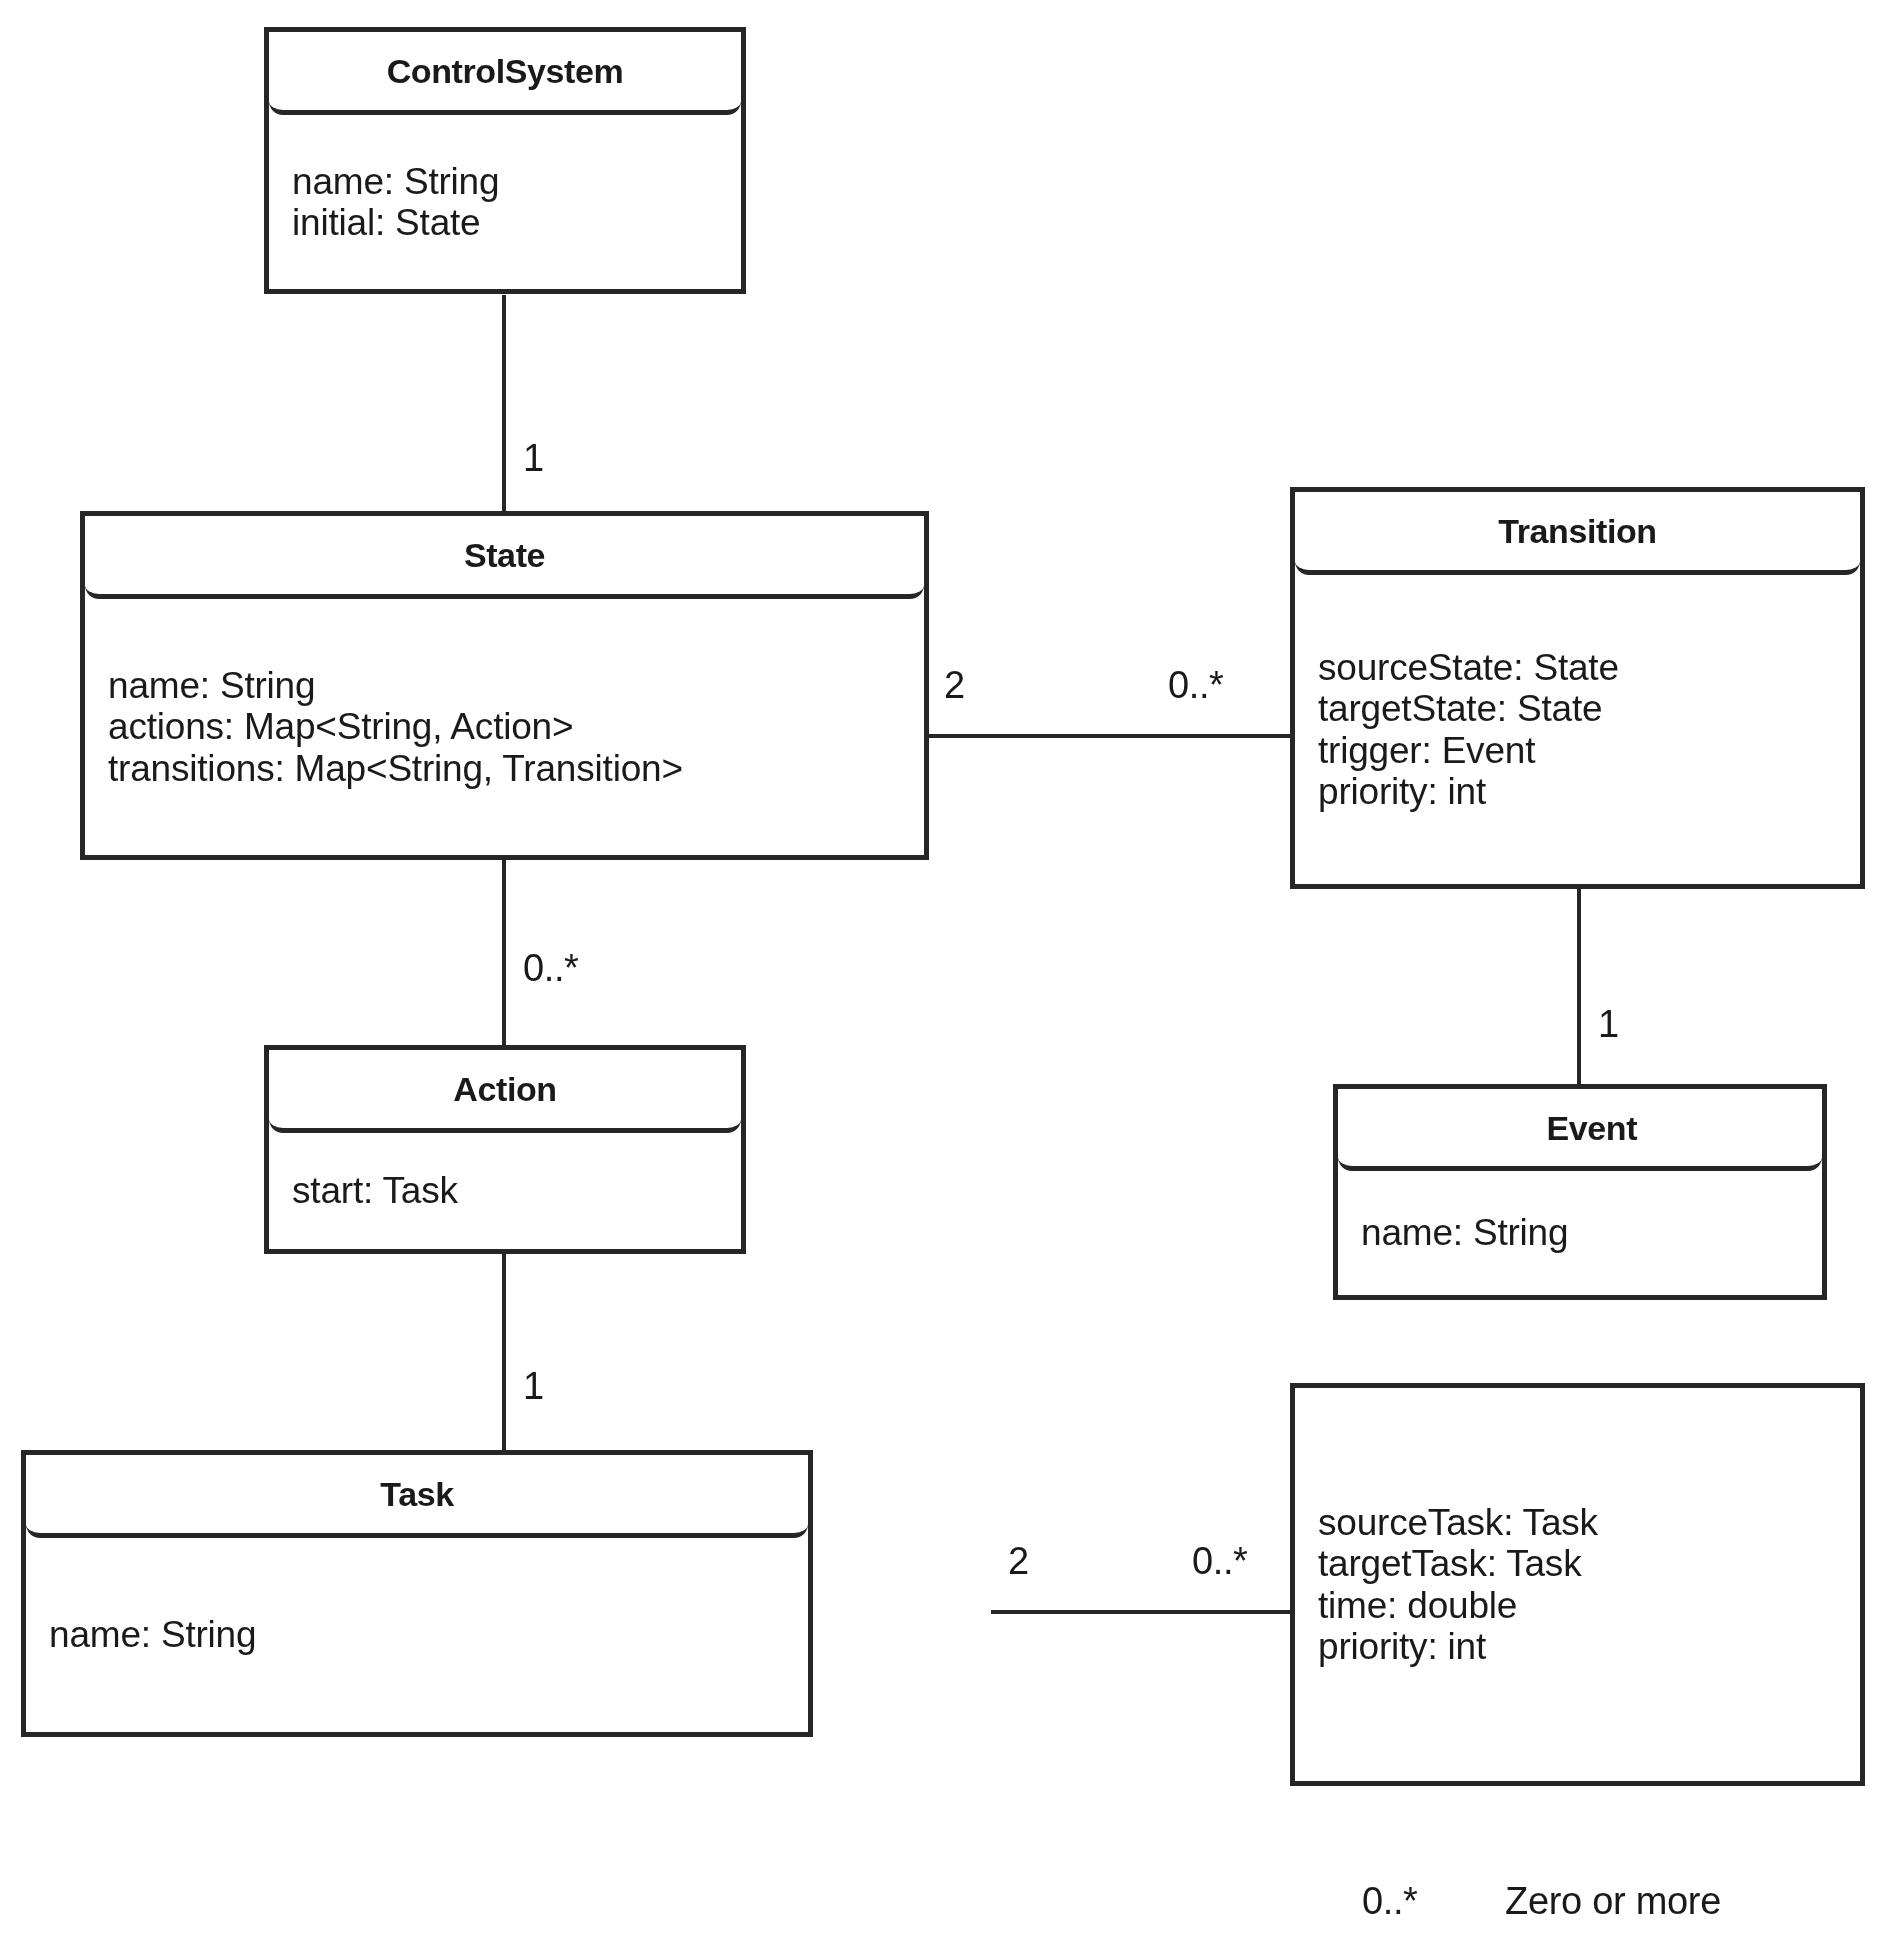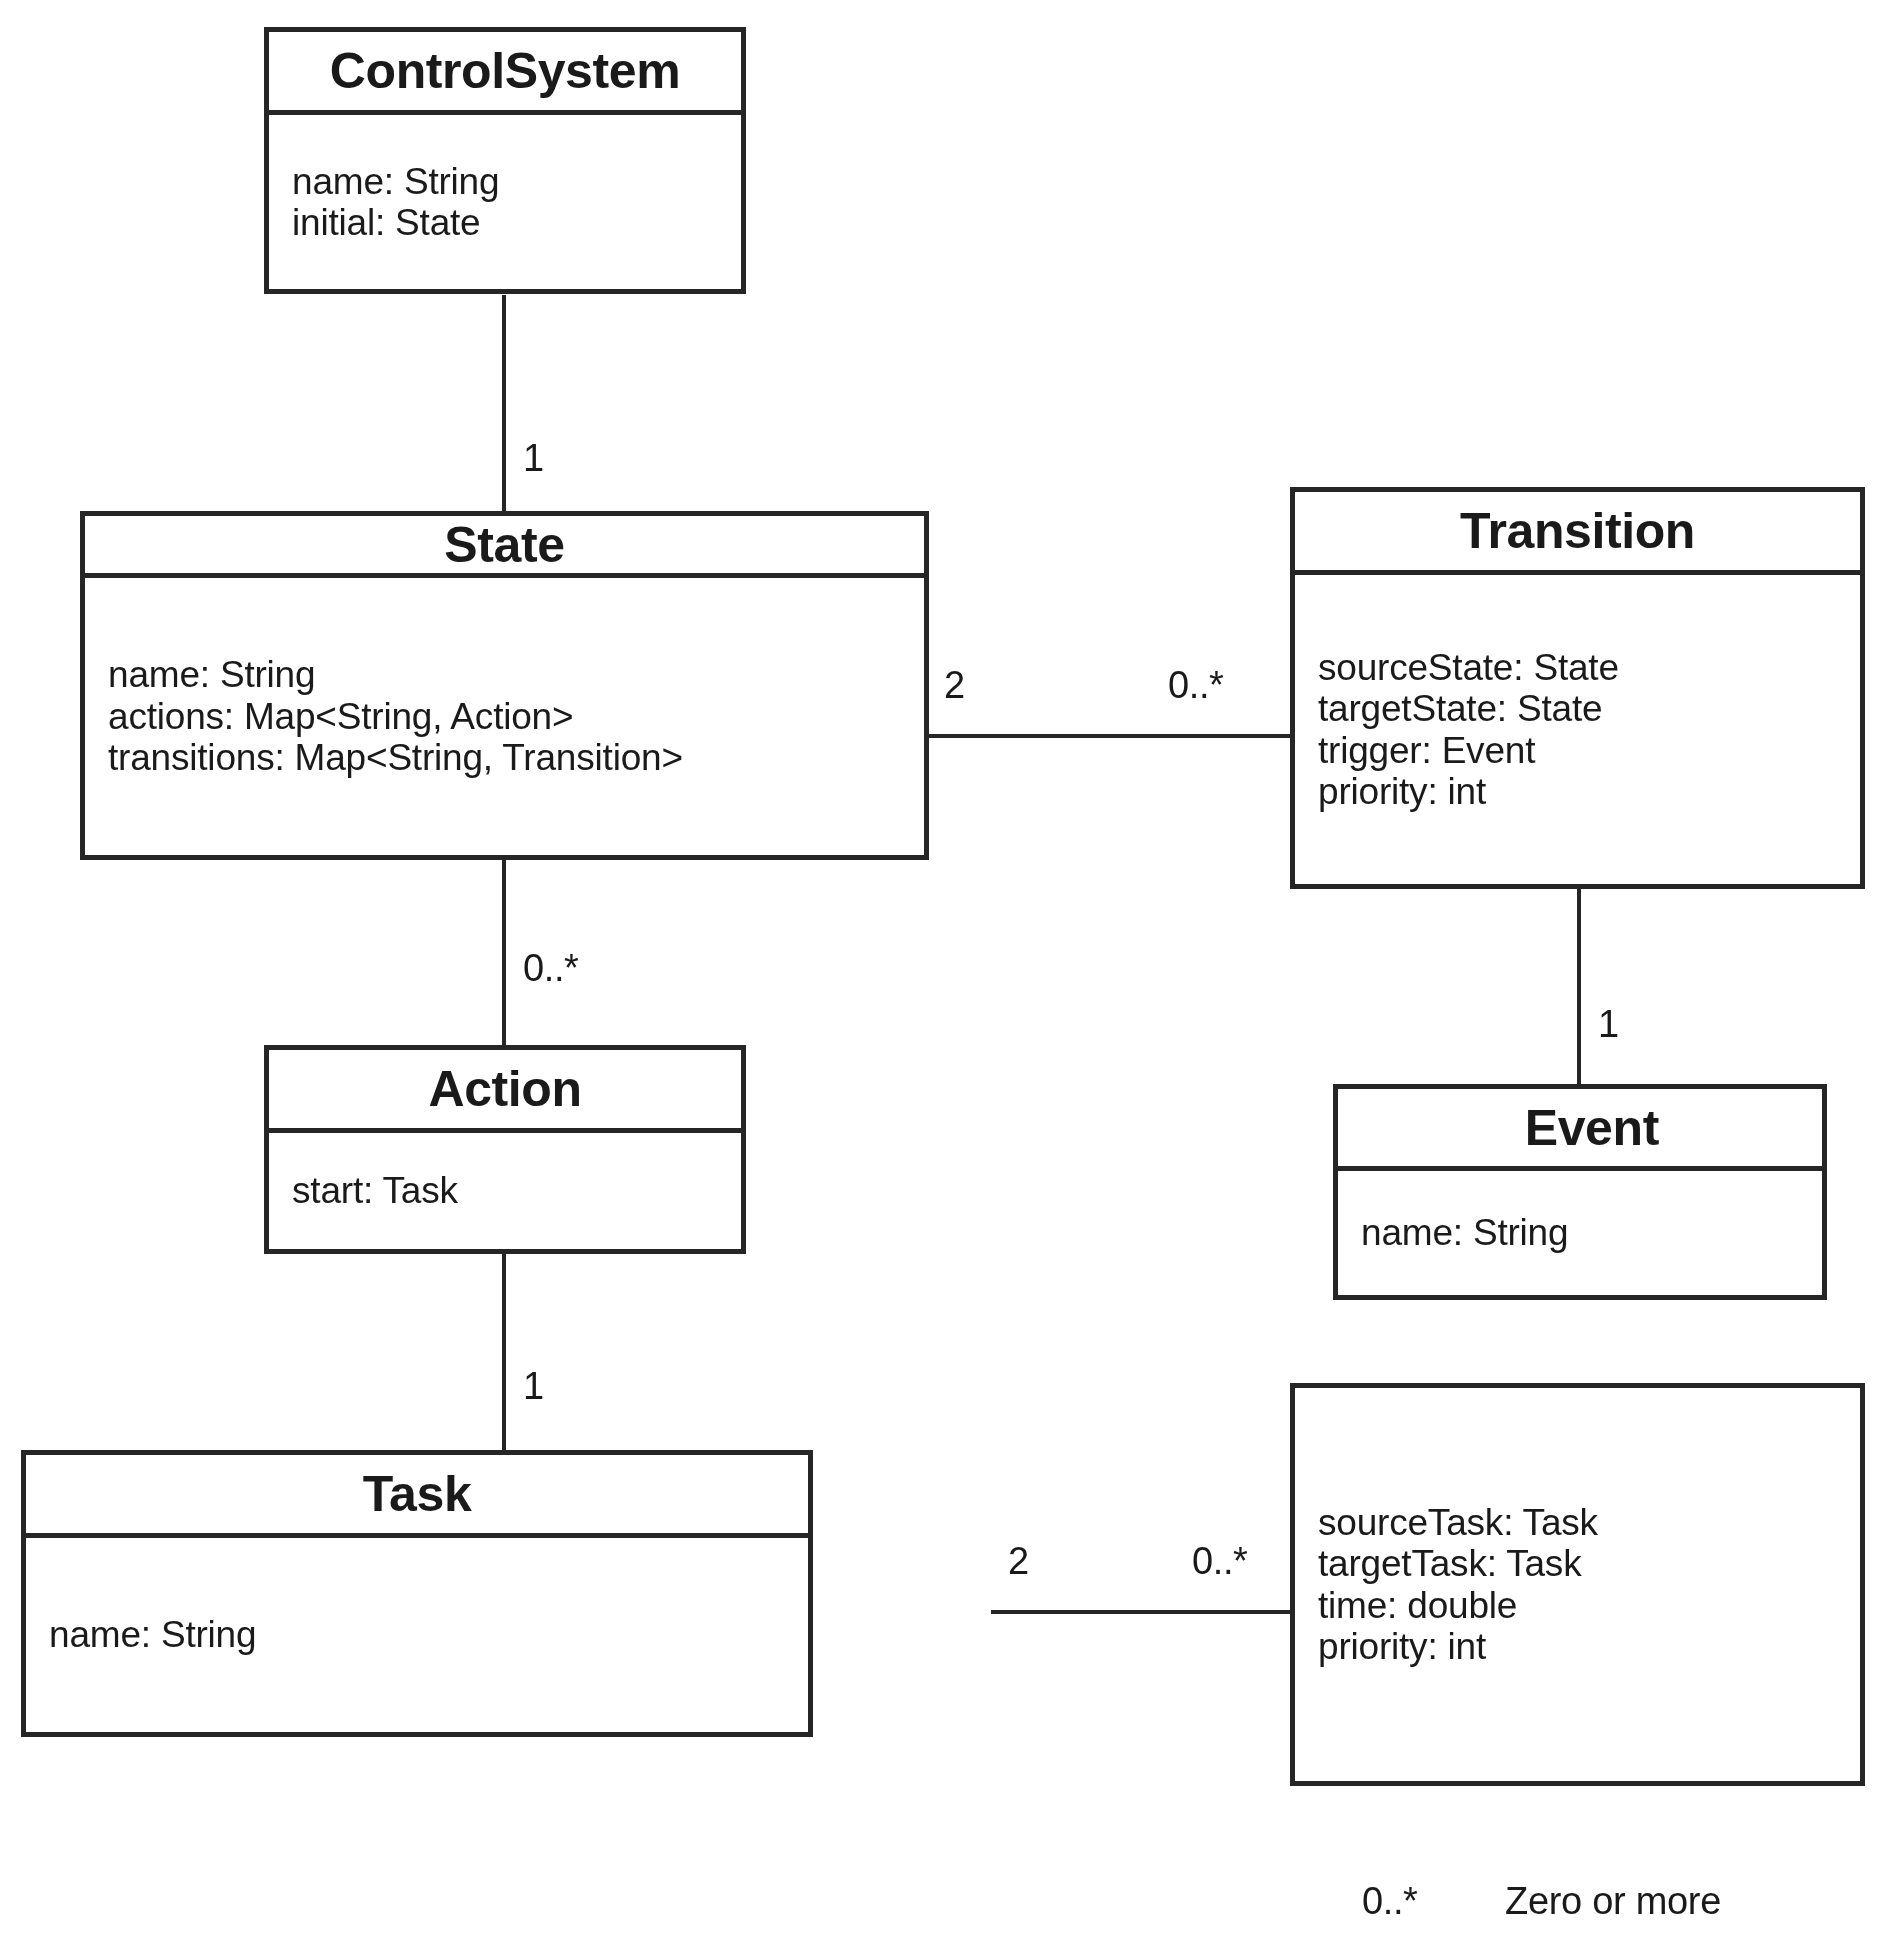--- a/index.html
+++ b/index.html
@@ -25,29 +25,30 @@
     box-sizing: border-box;
     border: 5.8px solid #262626;
     background: #ffffff;
     display: flex;
     flex-direction: column;
   }
   .uml-class-name {
     box-sizing: border-box;
     text-align: center;
     font-weight: bold;
-    font-size: 50px;
+    font-size: 34px;
     line-height: 1;
     letter-spacing: -0.4px;
     display: flex;
     align-items: center;
     justify-content: center;
     border-bottom: 5.8px solid #262626;
     flex: 0 0 auto;
     padding: 0 8.3px;
+    border-radius: 14px;
   }
   .uml-attrs {
     box-sizing: border-box;
     flex: 1 1 auto;
     display: flex;
     flex-direction: column;
     justify-content: center;
     padding: 4px 23px;
   }
   .uml-attr {
@@ -122,21 +123,21 @@
 
   <div class="uml-class" style="left:264px; top:27.4px; width:482px; height:267px;">
     <div class="uml-class-name" style="height:83px;">ControlSystem</div>
     <div class="uml-attrs">
       <div class="uml-attr">name: String</div>
       <div class="uml-attr">initial: State</div>
     </div>
   </div>
 
   <div class="uml-class" style="left:80px; top:511px; width:849px; height:349px;">
-    <div class="uml-class-name" style="height:62px;">State</div>
+    <div class="uml-class-name" style="height:83px;">State</div>
     <div class="uml-attrs">
       <div class="uml-attr">name: String</div>
       <div class="uml-attr">actions: Map&lt;String, Action&gt;</div>
       <div class="uml-attr">transitions: Map&lt;String, Transition&gt;</div>
     </div>
   </div>
 
   <div class="uml-class" style="left:1290px; top:487px; width:575px; height:402px;">
     <div class="uml-class-name" style="height:83px;">Transition</div>
     <div class="uml-attrs">

